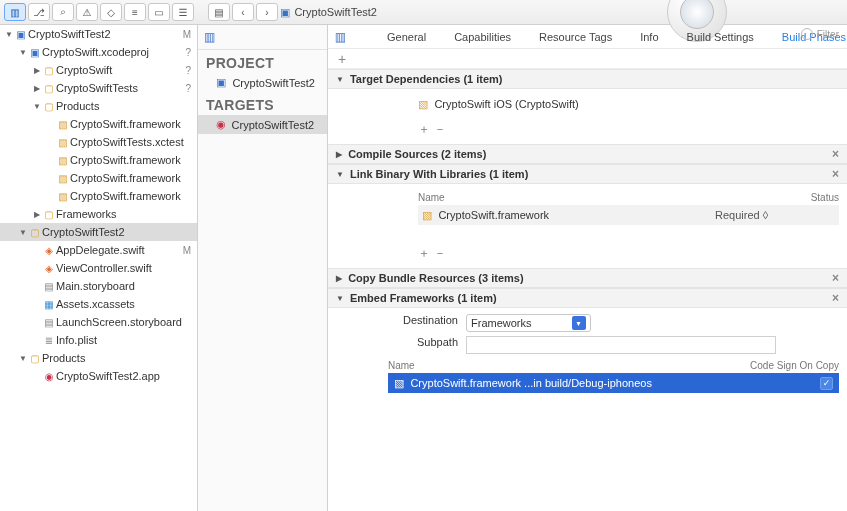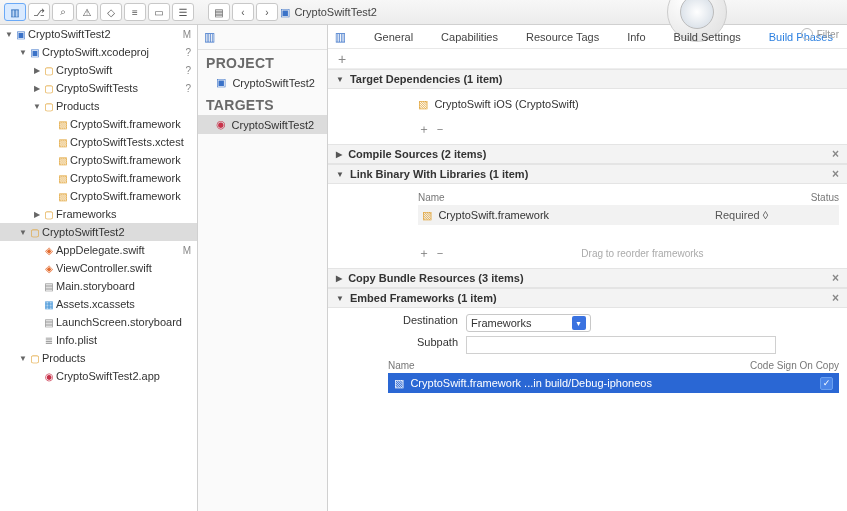--- a/index.html
+++ b/index.html
@@ -233,21 +233,21 @@
     <div class="hdr">TARGETS</div>
     <div class="item sel">
       <span class="ico ico-app">◉</span>
       <span>CryptoSwiftTest2</span>
     </div>
   </div>
 
   <div class="editor">
     <div class="tabs">
       <div class="leftb">▥</div>
-      <div style="flex:1;display:flex;justify-content:flex-end;max-width:480px;margin-left:20px;" id="tabs-row">
+      <div style="flex:1;display:flex;justify-content:space-between;max-width:480px;margin-left:20px;" id="tabs-row">
           <div class="tab">General</div>
           <div class="tab">Capabilities</div>
           <div class="tab">Resource Tags</div>
           <div class="tab">Info</div>
           <div class="tab">Build Settings</div>
           <div class="tab active">Build Phases</div>
         </div>
       <div class="filterbox">
         <span class="circ"></span>
         <span>Filter</span>
@@ -291,21 +291,20 @@
             <span class="ico ico-fw">▧</span>
             <span>CryptoSwift.framework</span>
           </div>
         <div class="c-status">Required ◊</div>
       </div>
       <div style="display:flex;align-items:center;margin-top:20px;">
         <div class="pm" style="margin:0;">
             <span>＋</span>
             <span>－</span>
           </div>
-        <div class="hint" style="flex:1">Drag to reorder frameworks</div>
       </div>
     </div>
 
     <div class="section-bar">
       <span class="caret">▶</span>
       <span>Copy Bundle Resources (3 items)</span>
       <span class="close">×</span>
     </div>
 
     <div class="section-bar">

